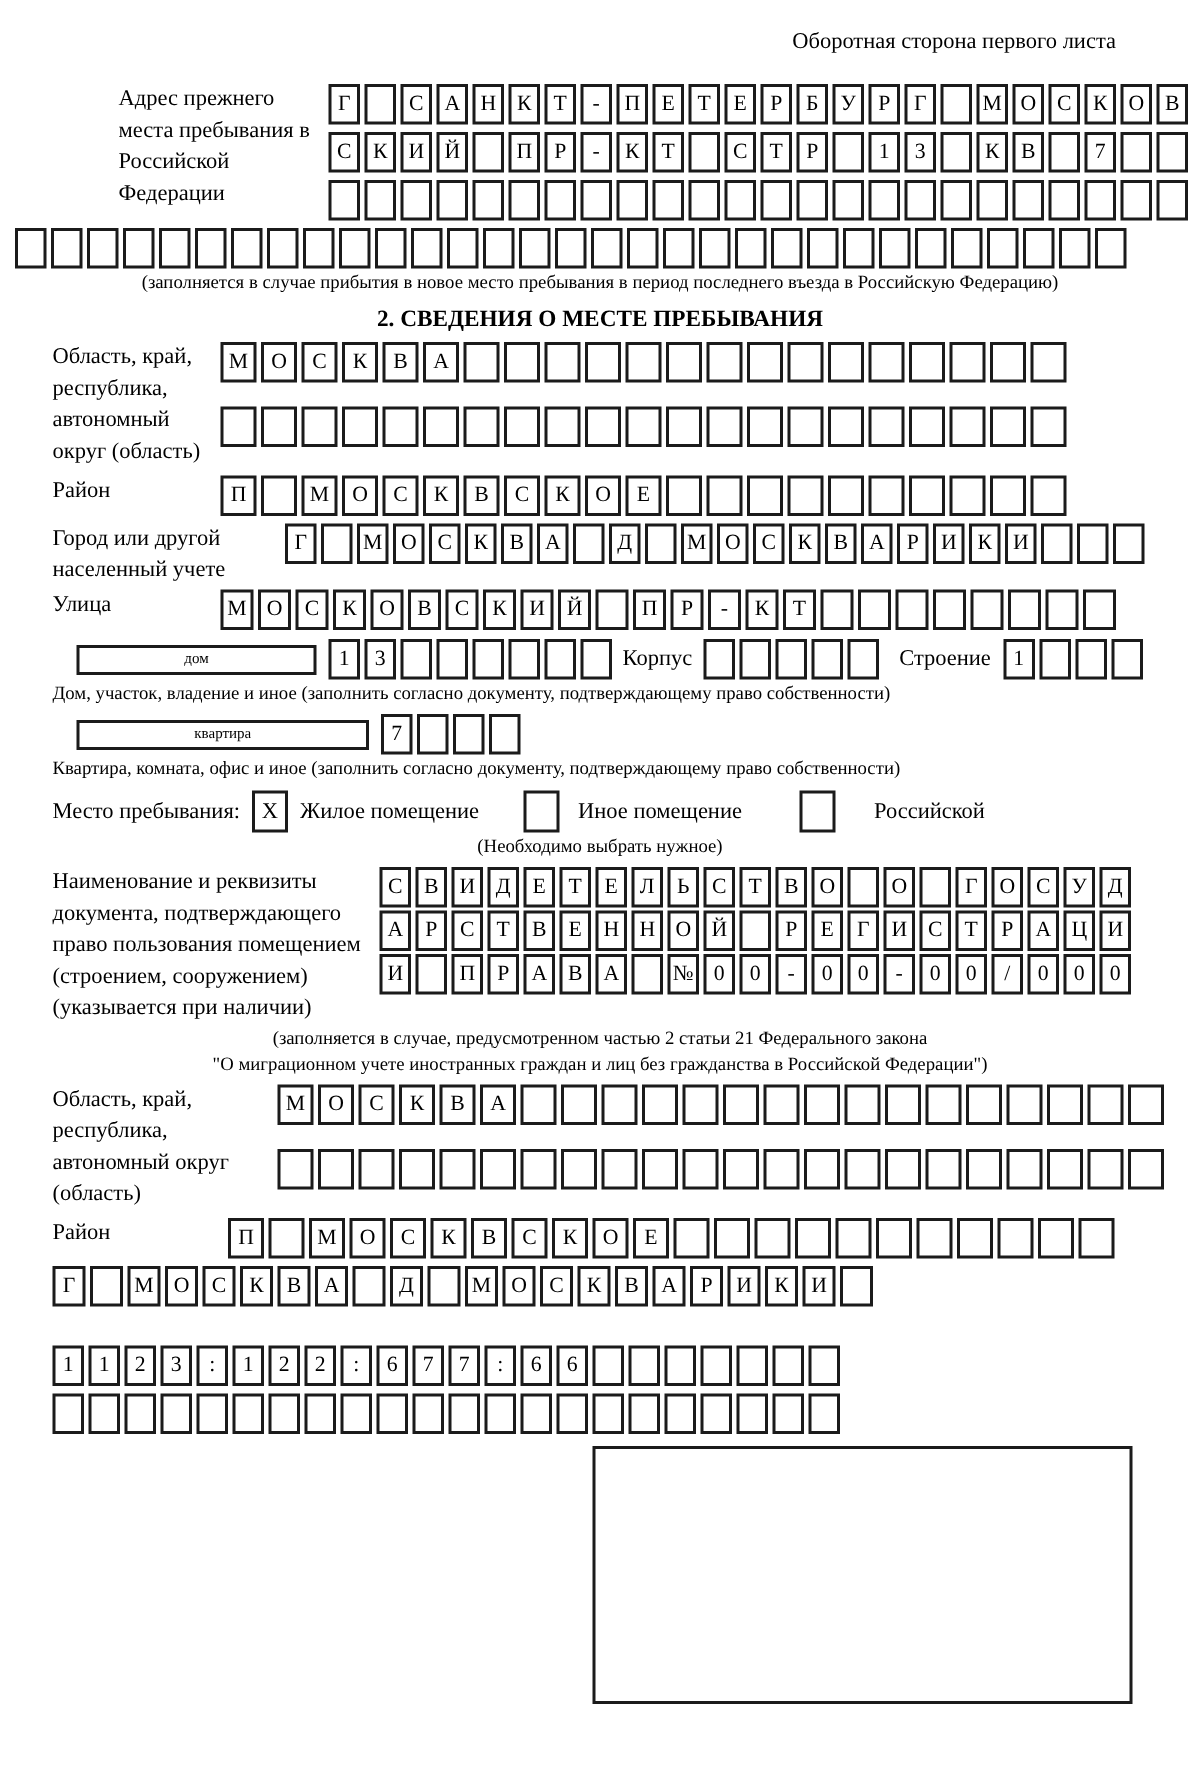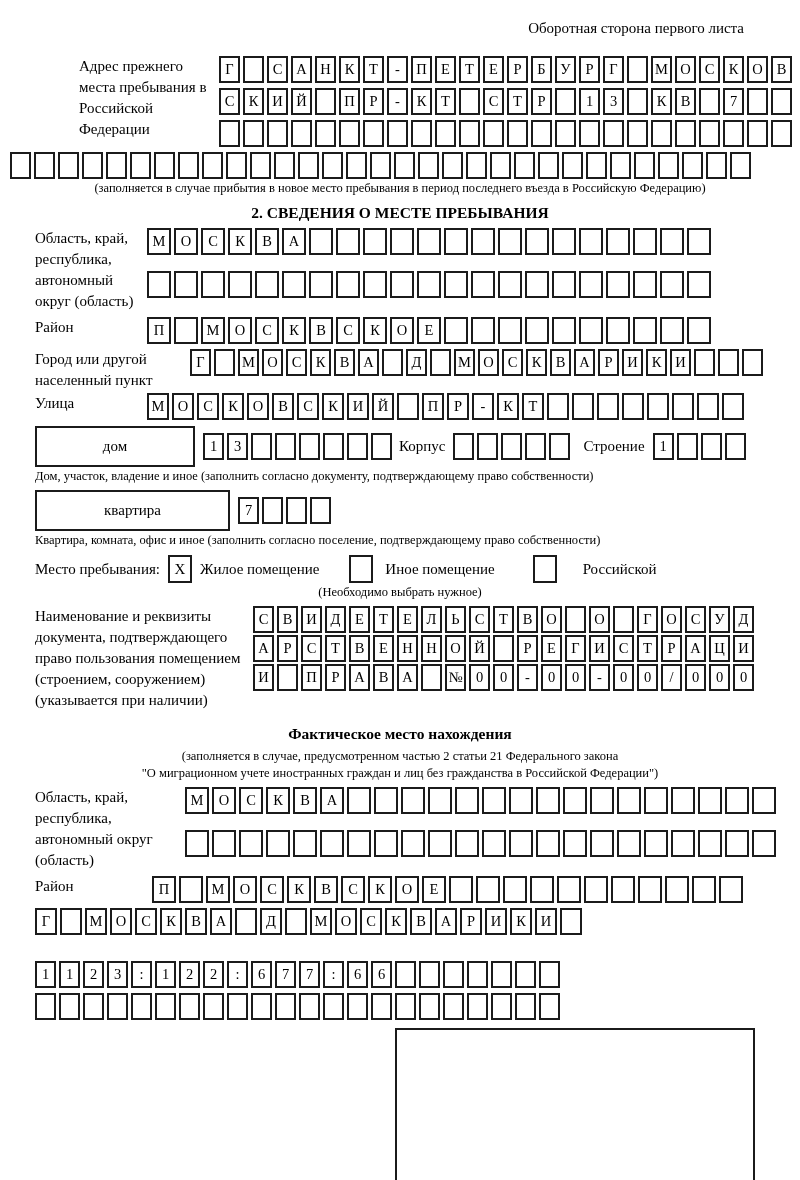--- a/index.html
+++ b/index.html
@@ -26,22 +26,22 @@
   .cellrow{display:flex;flex:none;}
   .cell{
     display:inline-flex;align-items:center;justify-content:center;
     width:21px;height:27px;flex:none;
     border:2px solid #1b1b1b;box-sizing:border-box;
     margin-right:3px;
     font-size:14.5px;line-height:1;
   }
   .widebox{
     display:inline-flex;align-items:center;justify-content:center;
-    height:41px;border:2px solid #1b1b1b;box-sizing:border-box;
-    flex:none;font-size:15px;
+    height:20px;border:2px solid #1b1b1b;box-sizing:border-box;
+    flex:none;font-size:10px;margin-left:16px;
   }
   .inline-lbl{line-height:27px;flex:none;}
   .checkbox{
     display:inline-flex;align-items:center;justify-content:center;
     width:24px;height:28px;flex:none;
     border:2px solid #1b1b1b;box-sizing:border-box;
     font-size:15px;
   }
   .stamp-box{
     margin:8px 0 0 395px;
@@ -250,21 +250,21 @@
         <span class="cell" style="width: 24px;"></span>
         <span class="cell" style="width: 24px;"></span>
         <span class="cell" style="width: 24px;"></span>
         <span class="cell" style="width: 24px;"></span>
         <span class="cell" style="width: 24px;"></span>
         <span class="cell" style="width: 24px;"></span>
       </div>
   </div>
 
   <div class="frow" style="margin-top:5px;">
-    <div class="lbl" style="width:155px;">Город или другой населенный пункт</div>
+    <div class="lbl" style="width:155px;">Город или другой населенный учете</div>
     <div class="cellrow">
         <span class="cell" style="width: 21px;">Г</span>
         <span class="cell" style="width: 21px;"></span>
         <span class="cell" style="width: 21px;">М</span>
         <span class="cell" style="width: 21px;">О</span>
         <span class="cell" style="width: 21px;">С</span>
         <span class="cell" style="width: 21px;">К</span>
         <span class="cell" style="width: 21px;">В</span>
         <span class="cell" style="width: 21px;">А</span>
         <span class="cell" style="width: 21px;"></span>
@@ -348,21 +348,21 @@
 
   <div class="frow" style="margin-top:6px;align-items:center;">
     <div class="widebox" style="width:195px;margin-right:8px;">квартира</div>
     <div class="cellrow">
         <span class="cell">7</span>
         <span class="cell"></span>
         <span class="cell"></span>
         <span class="cell"></span>
       </div>
   </div>
-  <div class="note" style="margin-left:35px;">Квартира, комната, офис и иное (заполнить согласно поселение, подтверждающему право собственности)</div>
+  <div class="note" style="margin-left:35px;">Квартира, комната, офис и иное (заполнить согласно документу, подтверждающему право собственности)</div>
 
   <div class="frow" style="margin-top:7px;align-items:center;">
     <div class="inline-lbl">Место пребывания:</div>
     <div class="checkbox" style="margin-left:8px;">X</div>
     <div class="inline-lbl" style="margin-left:8px;">Жилое помещение</div>
     <div class="checkbox" style="margin-left:30px;"></div>
     <div class="inline-lbl" style="margin-left:12px;">Иное помещение</div>
     <div class="checkbox" style="margin-left:38px;"></div>
     <div class="inline-lbl" style="margin-left:26px;">Российской</div>
   </div>
@@ -436,21 +436,20 @@
           <span class="cell">0</span>
           <span class="cell">0</span>
           <span class="cell">/</span>
           <span class="cell">0</span>
           <span class="cell">0</span>
           <span class="cell">0</span>
         </div>
     </div>
   </div>
 
-  <div class="center bold sec-title" style="margin-top:14px;">Фактическое место нахождения</div>
   <div class="note center">(заполняется в случае, предусмотренном частью 2 статьи 21 Федерального закона</div>
   <div class="note center" style="margin-bottom:6px;">"О миграционном учете иностранных граждан и лиц без гражданства в Российской Федерации")</div>
 
   <div class="frow">
     <div class="lbl" style="width:150px;">Область, край, республика, автономный округ (область)</div>
     <div class="rows" style="gap:16px;">
       <div class="cellrow">
           <span class="cell" style="width: 24px;">М</span>
           <span class="cell" style="width: 24px;">О</span>
           <span class="cell" style="width: 24px;">С</span>

